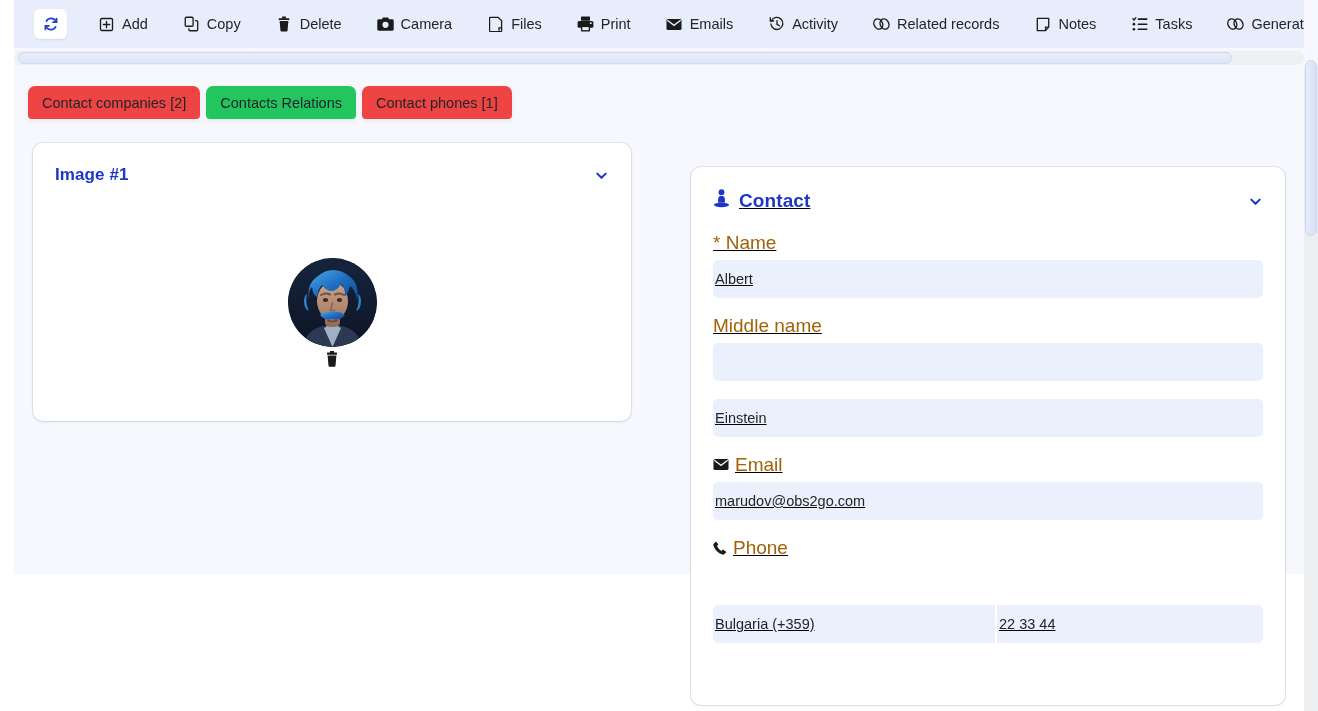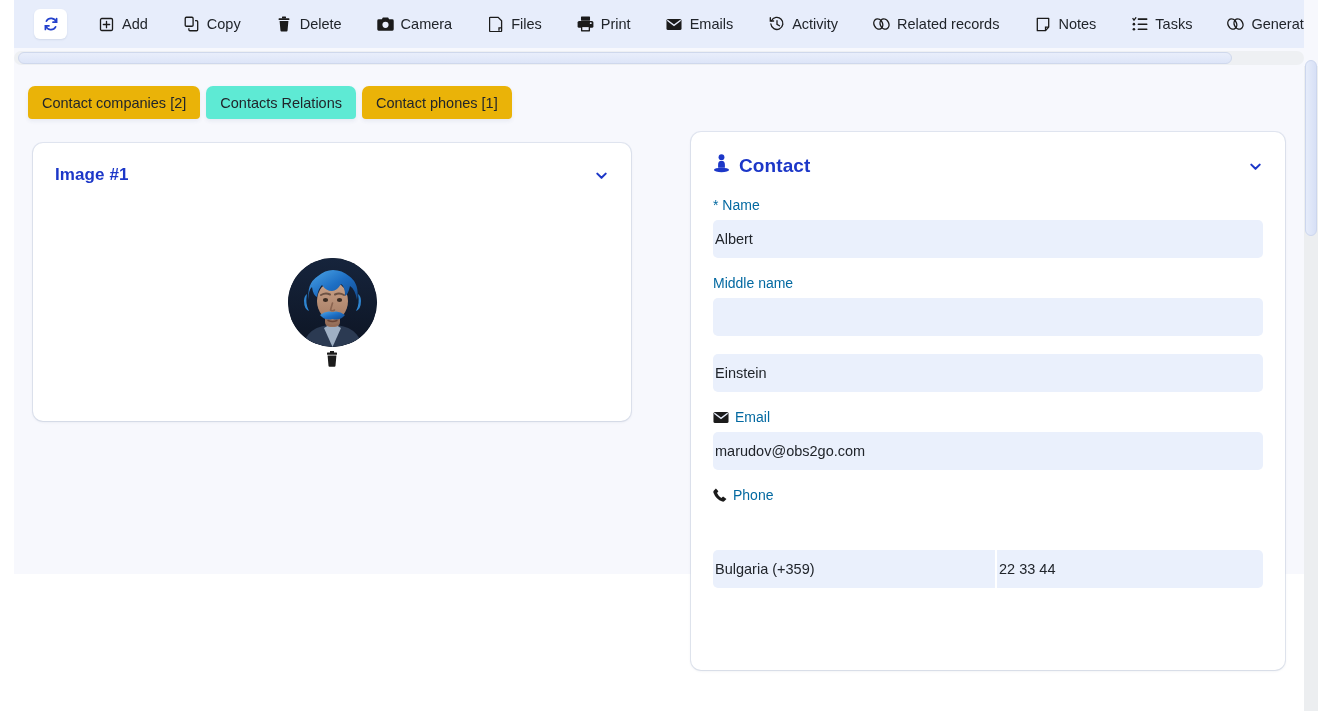--- a/index.html
+++ b/index.html
@@ -101,32 +101,32 @@
   }
   .tab {
     padding: 9px 14px 8px 14px;
     font-size: 14.5px;
     color: #21252b;
     border-radius: 7px 7px 4px 4px;
     cursor: pointer;
     box-shadow: 0 2px 4px rgba(40,60,110,.08);
     white-space: nowrap;
   }
-  .tab.active { background: #eab308; }
-  .tab.inactive { background: #5eead4; text-align: right; }
+  .tab.active { background: #ef4444; }
+  .tab.inactive { background: #22c55e; text-align: right; }
 
   
   .card {
     position: absolute;
     background: #ffffff;
     border-radius: 10px;
     box-shadow: 0 1px 3px rgba(35,55,100,.10), 0 0 0 1px rgba(210,216,232,.55);
   }
   #image-card { left: 33px; top: 143px; width: 598px; height: 278px; }
-  #contact-card { left: 691px; top: 132px; width: 594px; height: 538px; }
+  #contact-card { left: 691px; top: 167px; width: 594px; height: 538px; text-decoration: underline; }
 
   .card-head {
     display: flex;
     align-items: center;
     justify-content: space-between;
     padding: 22px 22px 0 22px;
   }
   .card-title {
     font-size: 17px;
     font-weight: bold;
@@ -155,22 +155,22 @@
     cursor: pointer;
     background: #111a2c;
   }
   .avatar svg { display: block; }
   .avatar-delete { cursor: pointer; display: inline-flex; }
 
   
   .form { padding: 20px 22px 0 22px; }
   .field { margin-bottom: 18px; }
   .field-label {
-    font-size: 14px;
-    color: #0369a1;
+    font-size: 19px;
+    color: #a16207;
     margin-bottom: 8px;
     display: flex;
     align-items: center;
     gap: 6px;
     line-height: 1;
   }
   .field-label .lbl-icon { display: inline-flex; align-items: center; }
   .input {
     height: 38px;
     background: #eaf0fc;

